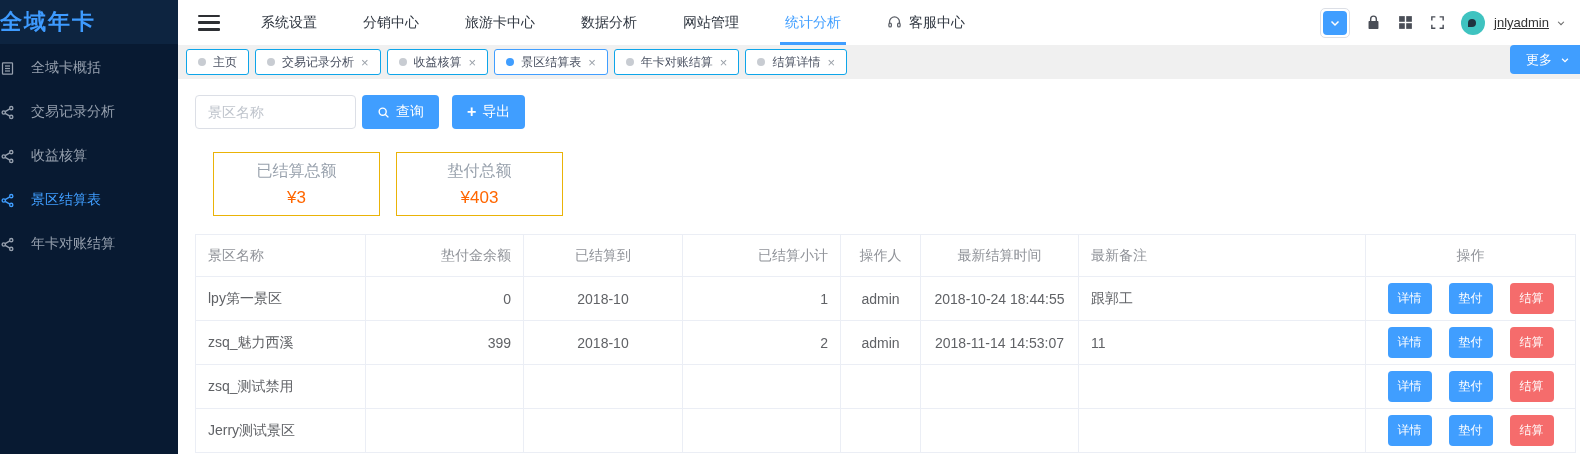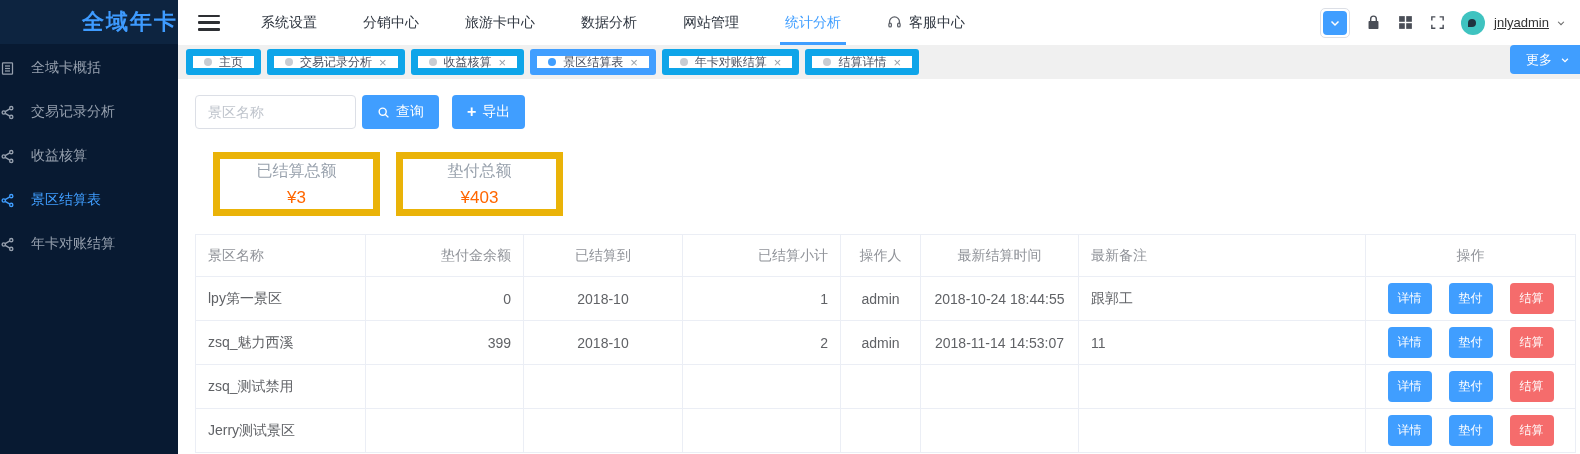--- a/index.html
+++ b/index.html
@@ -2,21 +2,21 @@
 <html><head>
 <meta charset="utf-8">
 <style>
   * { margin:0; padding:0; box-sizing:border-box; }
   html,body { width:1580px; height:454px; overflow:hidden; background:#fff;
     font-family:"Liberation Sans","DejaVu Sans",sans-serif; }
   .app { display:flex; width:1580px; height:454px; }
 
   
   .sidebar { width:178px; height:454px; background:#081a32; flex-shrink:0; }
-  .sidebar-header { height:44px; background:#0d2440; display:flex; align-items:center; justify-content:flex-end; }
+  .sidebar-header { height:44px; background:#0d2440; display:flex; align-items:center; justify-content:flex-start; }
   .logo { color:#3e9bff; font-size:22px; font-weight:bold; letter-spacing:2px; }
   .menu { padding-top:2px; }
   .menu-item { height:44px; display:flex; align-items:center; gap:16px; 
     color:#96a0ae; font-size:14px; cursor:pointer; }
   .menu-item.active { color:#409eff; }
   .menu-item svg { width:15px; height:15px; flex-shrink:0; }
 
   
   .main { flex:1; display:flex; flex-direction:column; min-width:0; }
 
@@ -41,21 +41,21 @@
   .tool-icon { width:17px; height:17px; color:#4a4e57; cursor:pointer; }
   .avatar { width:24px; height:24px; border-radius:50%; background:#3fc3c0; position:relative; cursor:pointer; }
   .avatar::after { content:""; position:absolute; left:7px; top:8px; width:8px; height:8px;
     border-radius:50% 50% 50% 0; background:#20333f; }
   .username { font-size:13px; color:#333; margin-left:-6px; cursor:pointer;text-decoration:underline; }
   .user-caret { width:10px; height:10px; color:#666; margin-left:-8px; cursor:pointer; }
 
   
   .tabbar { height:34px; background:#f0f0f0; display:flex; align-items:center; gap:6px;
     padding-left:8px; position:relative; flex-shrink:0; }
-  .tab { height:26px; background:#fff; border:7px solid #0ea5e9; border-radius:3px;
+  .tab { height:26px; background:#fff; border:1px solid #0ea5e9; border-radius:3px;
     display:flex; align-items:center; gap:7px; padding:0 11px; font-size:12px; color:#495060; cursor:pointer; }
   .tab .dot { width:8px; height:8px; border-radius:50%; background:#c8ccd2; }
   .tab.active { border-color:#409eff; }
   .tab.active .dot { background:#409eff; }
   .tab .close { color:#9aa0a8; font-size:13px; line-height:1; cursor:pointer; }
   .more-btn { position:absolute; right:0; top:0; height:29px; background:#409eff; color:#fff;
     font-size:13px; display:flex; align-items:center; gap:8px; padding:0 10px 0 16px;
     border:none; border-radius:4px 0 0 4px; cursor:pointer; }
   .more-btn svg { width:10px; height:10px; }
 
@@ -68,21 +68,21 @@
   .search-input::placeholder { color:#bfc4cc; }
   .btn { height:34px; border:none; border-radius:4px; background:#409eff; color:#fff;
     font-size:14px; display:inline-flex; align-items:center; gap:6px; padding:0 15px; cursor:pointer;
     font-family:"Liberation Sans","DejaVu Sans",sans-serif; }
   .btn svg { width:13px; height:13px; }
   .btn + .btn { margin-left:13px; }
   .plus-glyph { font-size:16px; font-weight:bold; line-height:1; }
 
   
   .cards { display:flex; gap:16px; margin:23px 0 0 18px; }
-  .card { width:167px; height:64px; border:7px solid #eab308; display:flex; flex-direction:column;
+  .card { width:167px; height:64px; border:1px solid #eab308; display:flex; flex-direction:column;
     align-items:center; justify-content:center; gap:6px; background:#fff; }
   .card-label { color:#99a2ad; font-size:16px; }
   .card-value { color:#f60; font-size:17px; }
 
   
   .tbl-wrap { margin-top:18px; }
   table { width:1380px; border-collapse:collapse; table-layout:fixed; font-size:14px; }
   th, td { border:1px solid #ebeef5; padding:0 12px; height:42px; font-weight:normal;
     overflow:hidden; white-space:nowrap; }
   th { color:#909399; }

